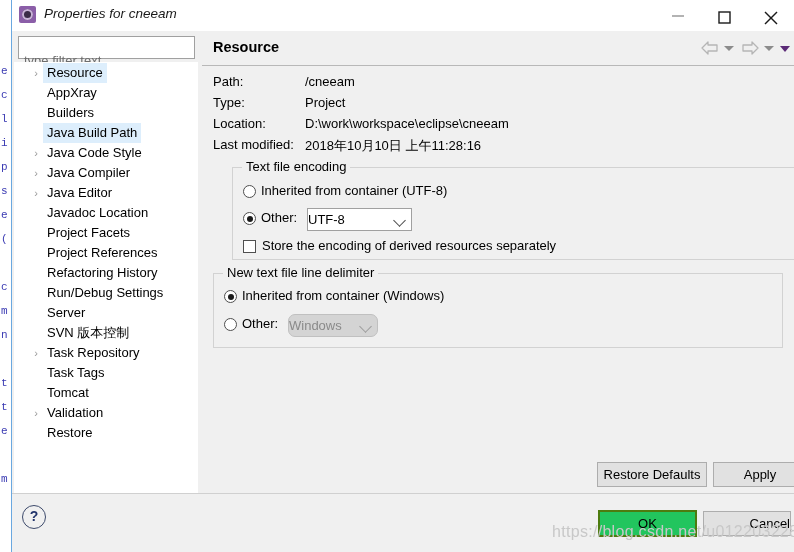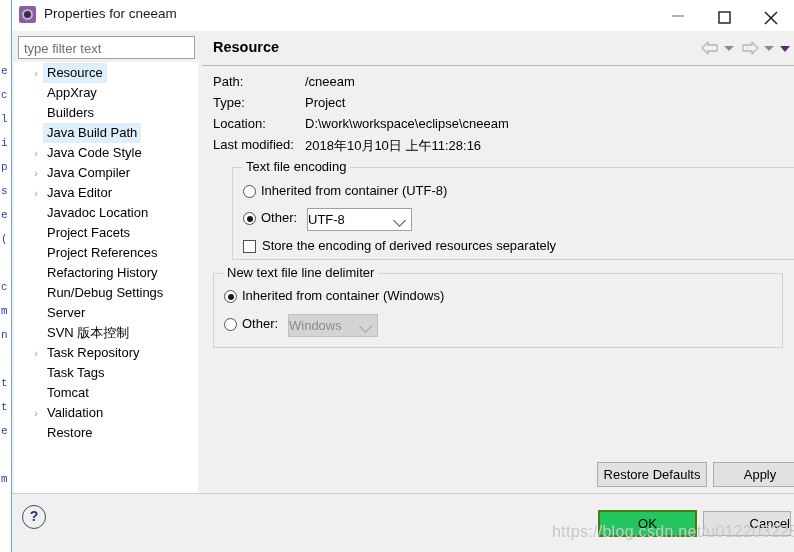--- a/index.html
+++ b/index.html
@@ -65,20 +65,21 @@
     border-radius: 50%;
     background: #3a2b47;
     box-shadow: inset 0 0 0 2px #c9b3d8;
   }
   #title-text {
     position: absolute;
     left: 32px; top: 6px;
     font-size: 13.5px;
     color: #1a1a1a;
     white-space: nowrap;
+    font-style: italic;
   }
   .winbtn {
     position: absolute;
     top: 0;
     width: 46px; height: 31px;
     cursor: default;
   }
   .winbtn svg { position: absolute; left: 16px; top: 11px; }
   #btn-min { right: 92px; }
   #btn-max { right: 46px; }
@@ -124,21 +125,21 @@
   
   #filter-box {
     position: absolute;
     left: 6px; top: 36px;
     width: 177px; height: 23px;
     background: #ffffff;
     border: 1px solid #a0a0a0;
     box-sizing: border-box;
     font-size: 13px;
     color: #6d6d6d;
-    padding: 2px 0 0 5px;
+    padding: 14px 0 0 5px;
     line-height: 19px;
   }
 
   
   #right-header {
     position: absolute;
     left: 190px; top: 32px;
     width: 592px; height: 34px;
     background: #f0f0f0;
     border-bottom: 1px solid #b8b8b8;
@@ -443,21 +444,21 @@
 
         <div class="radio-row" style="left:10px; top:14px;">
           <span class="radio on"></span>
           <span class="radio-label">Inherited from container (Windows)</span>
         </div>
 
         <div class="radio-row" style="left:10px; top:42px;">
           <span class="radio"></span>
           <span class="radio-label">Other:</span>
         </div>
-        <div class="combo disabled" style="left:74px; top:40px; width:90px;">
+        <div class="combo disabled" style="left:74px; top:40px; width:90px;border-radius:7px;">
           <span>Windows</span>
           <span class="chev"></span>
         </div>
       </div>
 
       <div class="btn" style="left:395px; top:396px; width:110px; height:25px; line-height:23px;">Restore Defaults</div>
       <div class="btn" style="left:511px; top:396px; width:94px; height:25px; line-height:23px;">Apply</div>
     </div>
 
     <div id="sep-line"></div>

